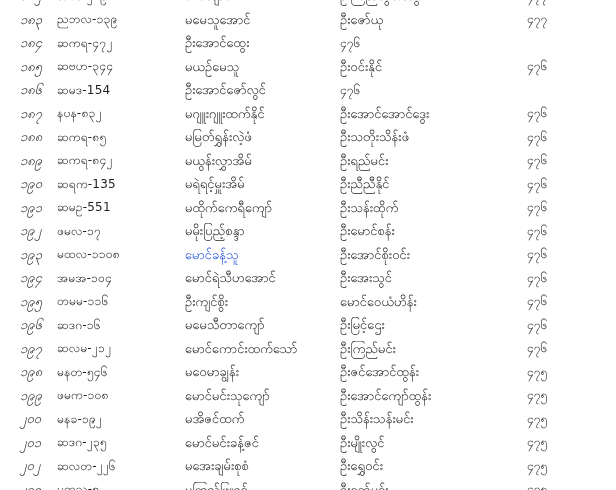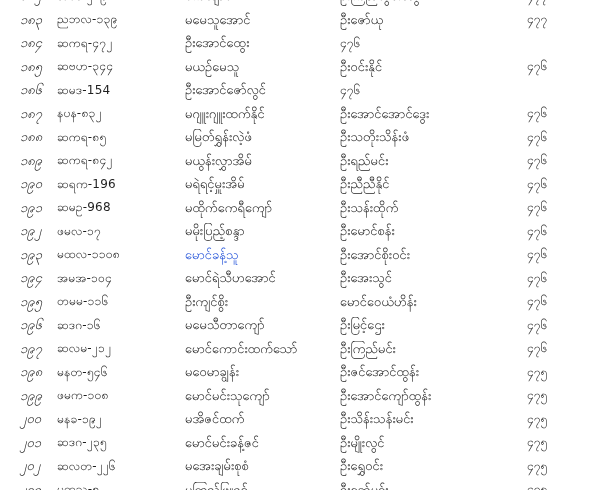--- a/index.html
+++ b/index.html
@@ -100,28 +100,28 @@
       </div>
       <div class="row">
         <div class="cell serial-cell">၁၈၉</div>
         <div class="cell code-cell">ဆကရ-၈၄၂</div>
         <div class="cell name-cell">မယွန်းလွှာအိမ်</div>
         <div class="cell father-cell">ဦးရည်မင်း</div>
         <div class="cell value-cell">၄၇၆</div>
       </div>
       <div class="row">
         <div class="cell serial-cell">၁၉၀</div>
-        <div class="cell code-cell">ဆရက-196</div>
+        <div class="cell code-cell">ဆရက-135</div>
         <div class="cell name-cell">မရဲရင့်မှူးအိမ်</div>
         <div class="cell father-cell">ဦးညီညီနိုင်</div>
         <div class="cell value-cell">၄၇၆</div>
       </div>
       <div class="row">
         <div class="cell serial-cell">၁၉၁</div>
-        <div class="cell code-cell">ဆမဥ-968</div>
+        <div class="cell code-cell">ဆမဥ-551</div>
         <div class="cell name-cell">မထိုက်ကေရီကျော်</div>
         <div class="cell father-cell">ဦးသန်းထိုက်</div>
         <div class="cell value-cell">၄၇၆</div>
       </div>
       <div class="row">
         <div class="cell serial-cell">၁၉၂</div>
         <div class="cell code-cell">ဖမလ-၁၇</div>
         <div class="cell name-cell">မမိုးပြည့်စန္ဒာ</div>
         <div class="cell father-cell">ဦးမောင်စန်း</div>
         <div class="cell value-cell">၄၇၆</div>

